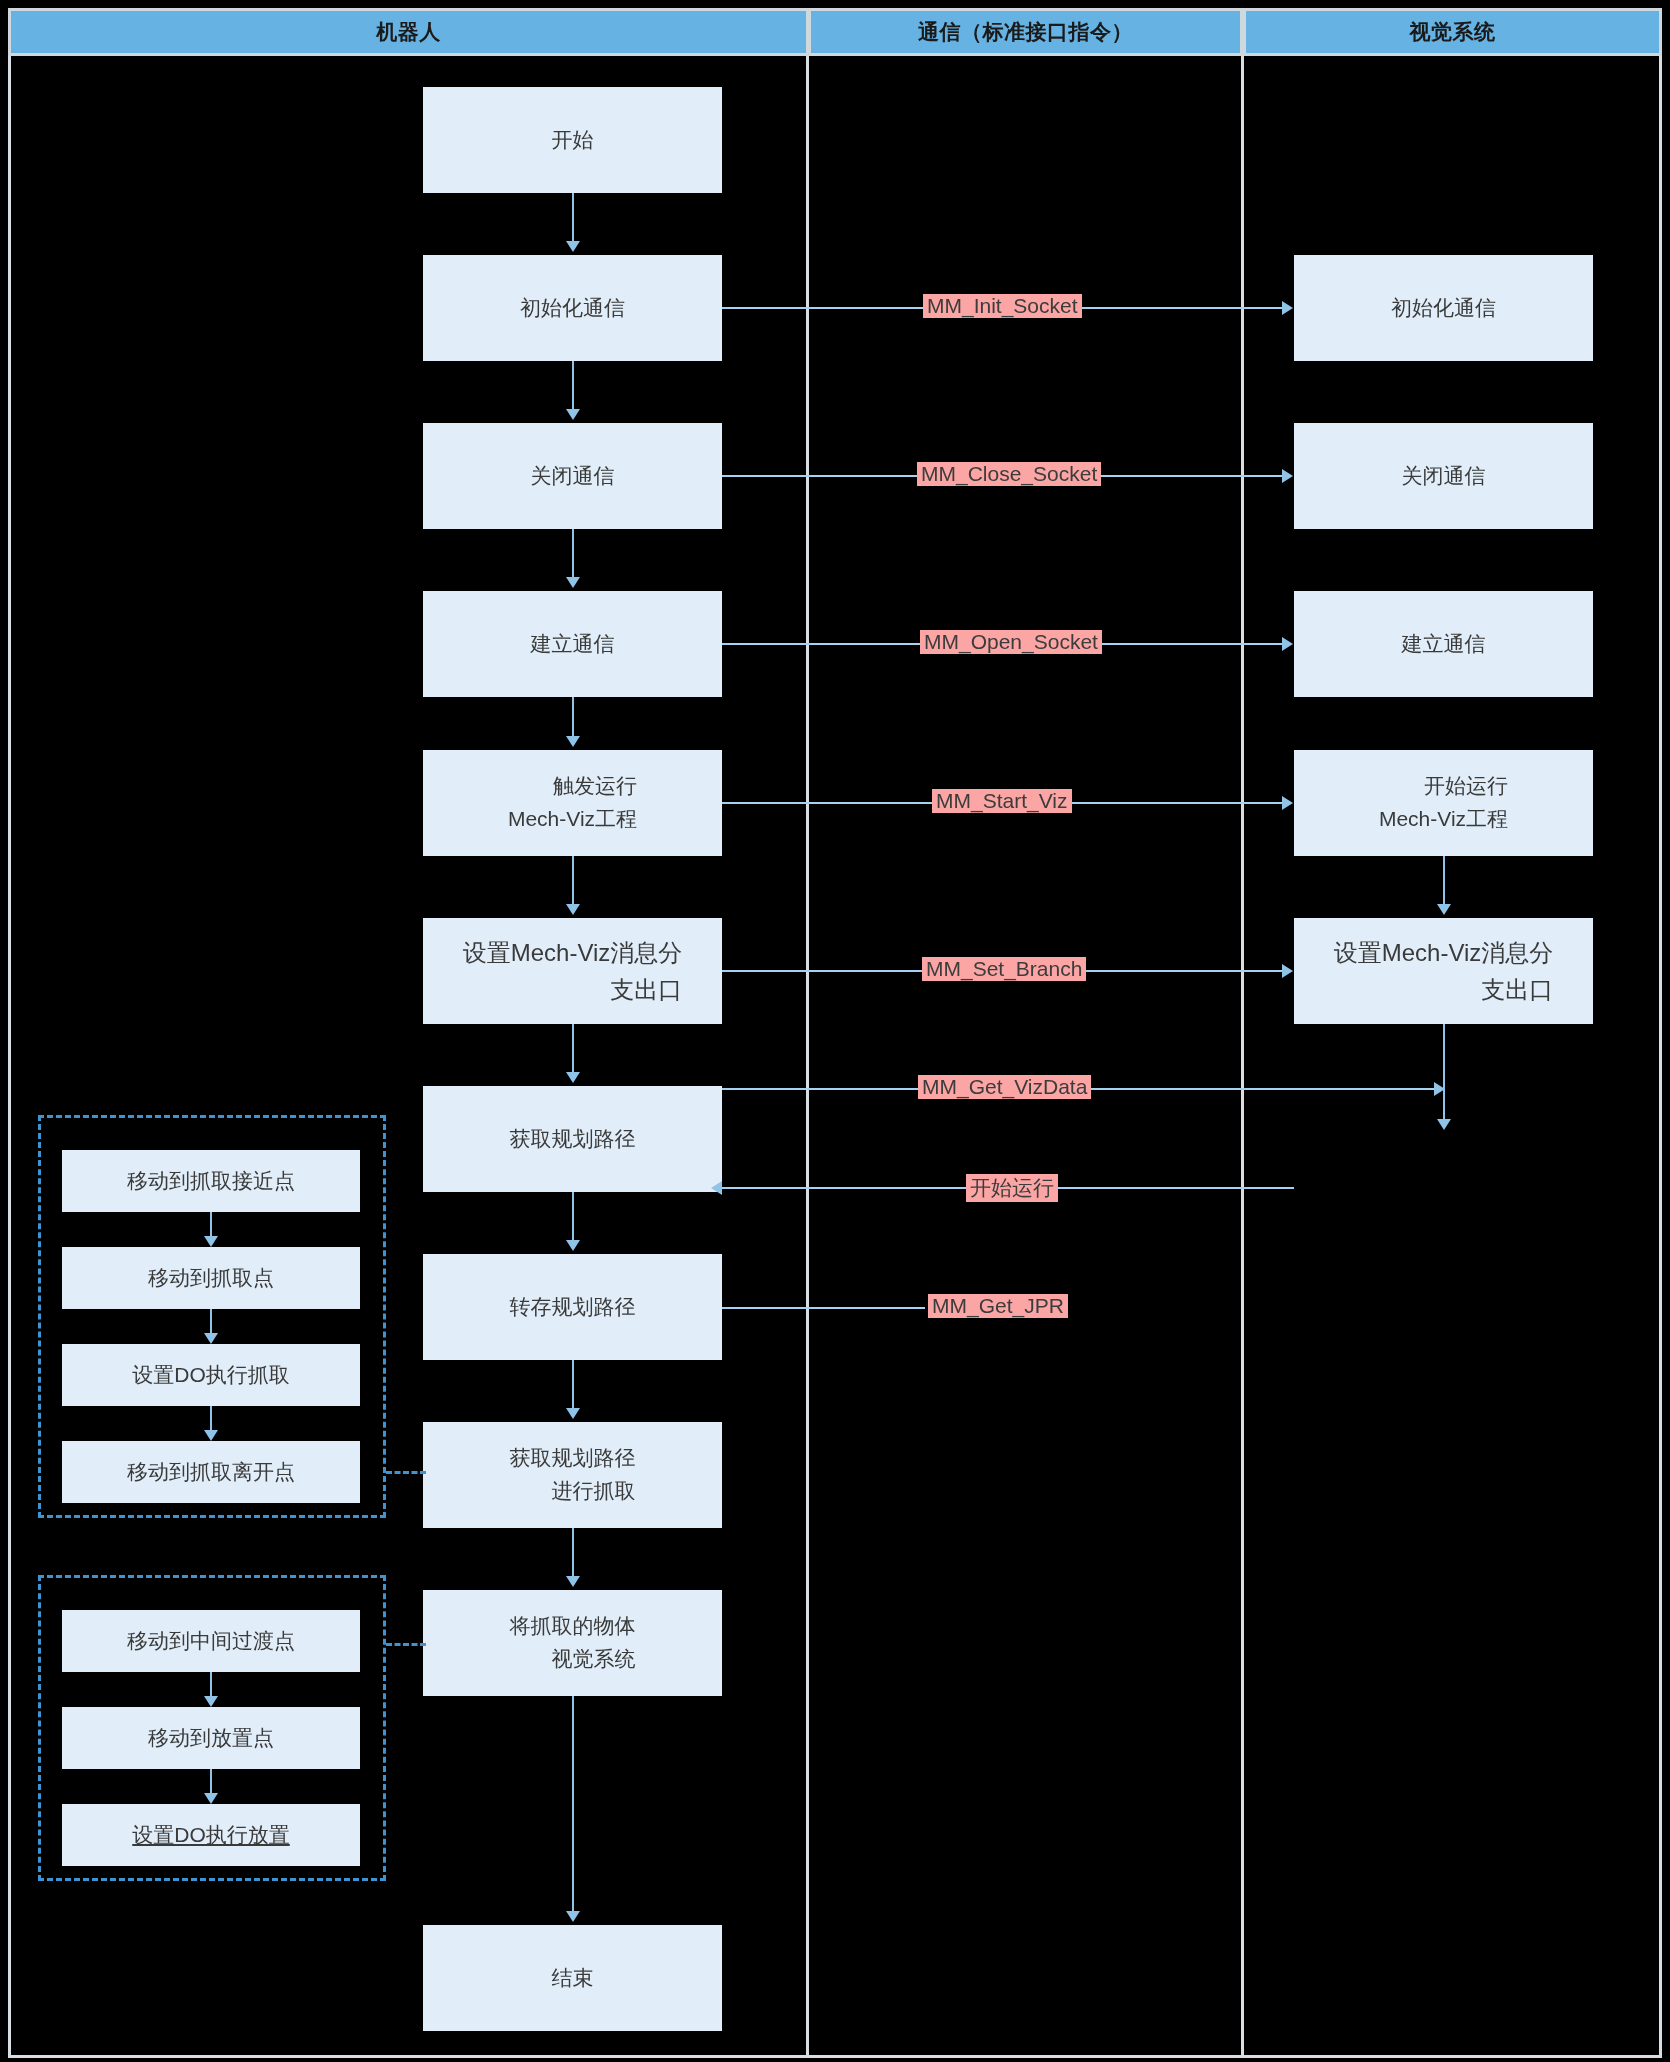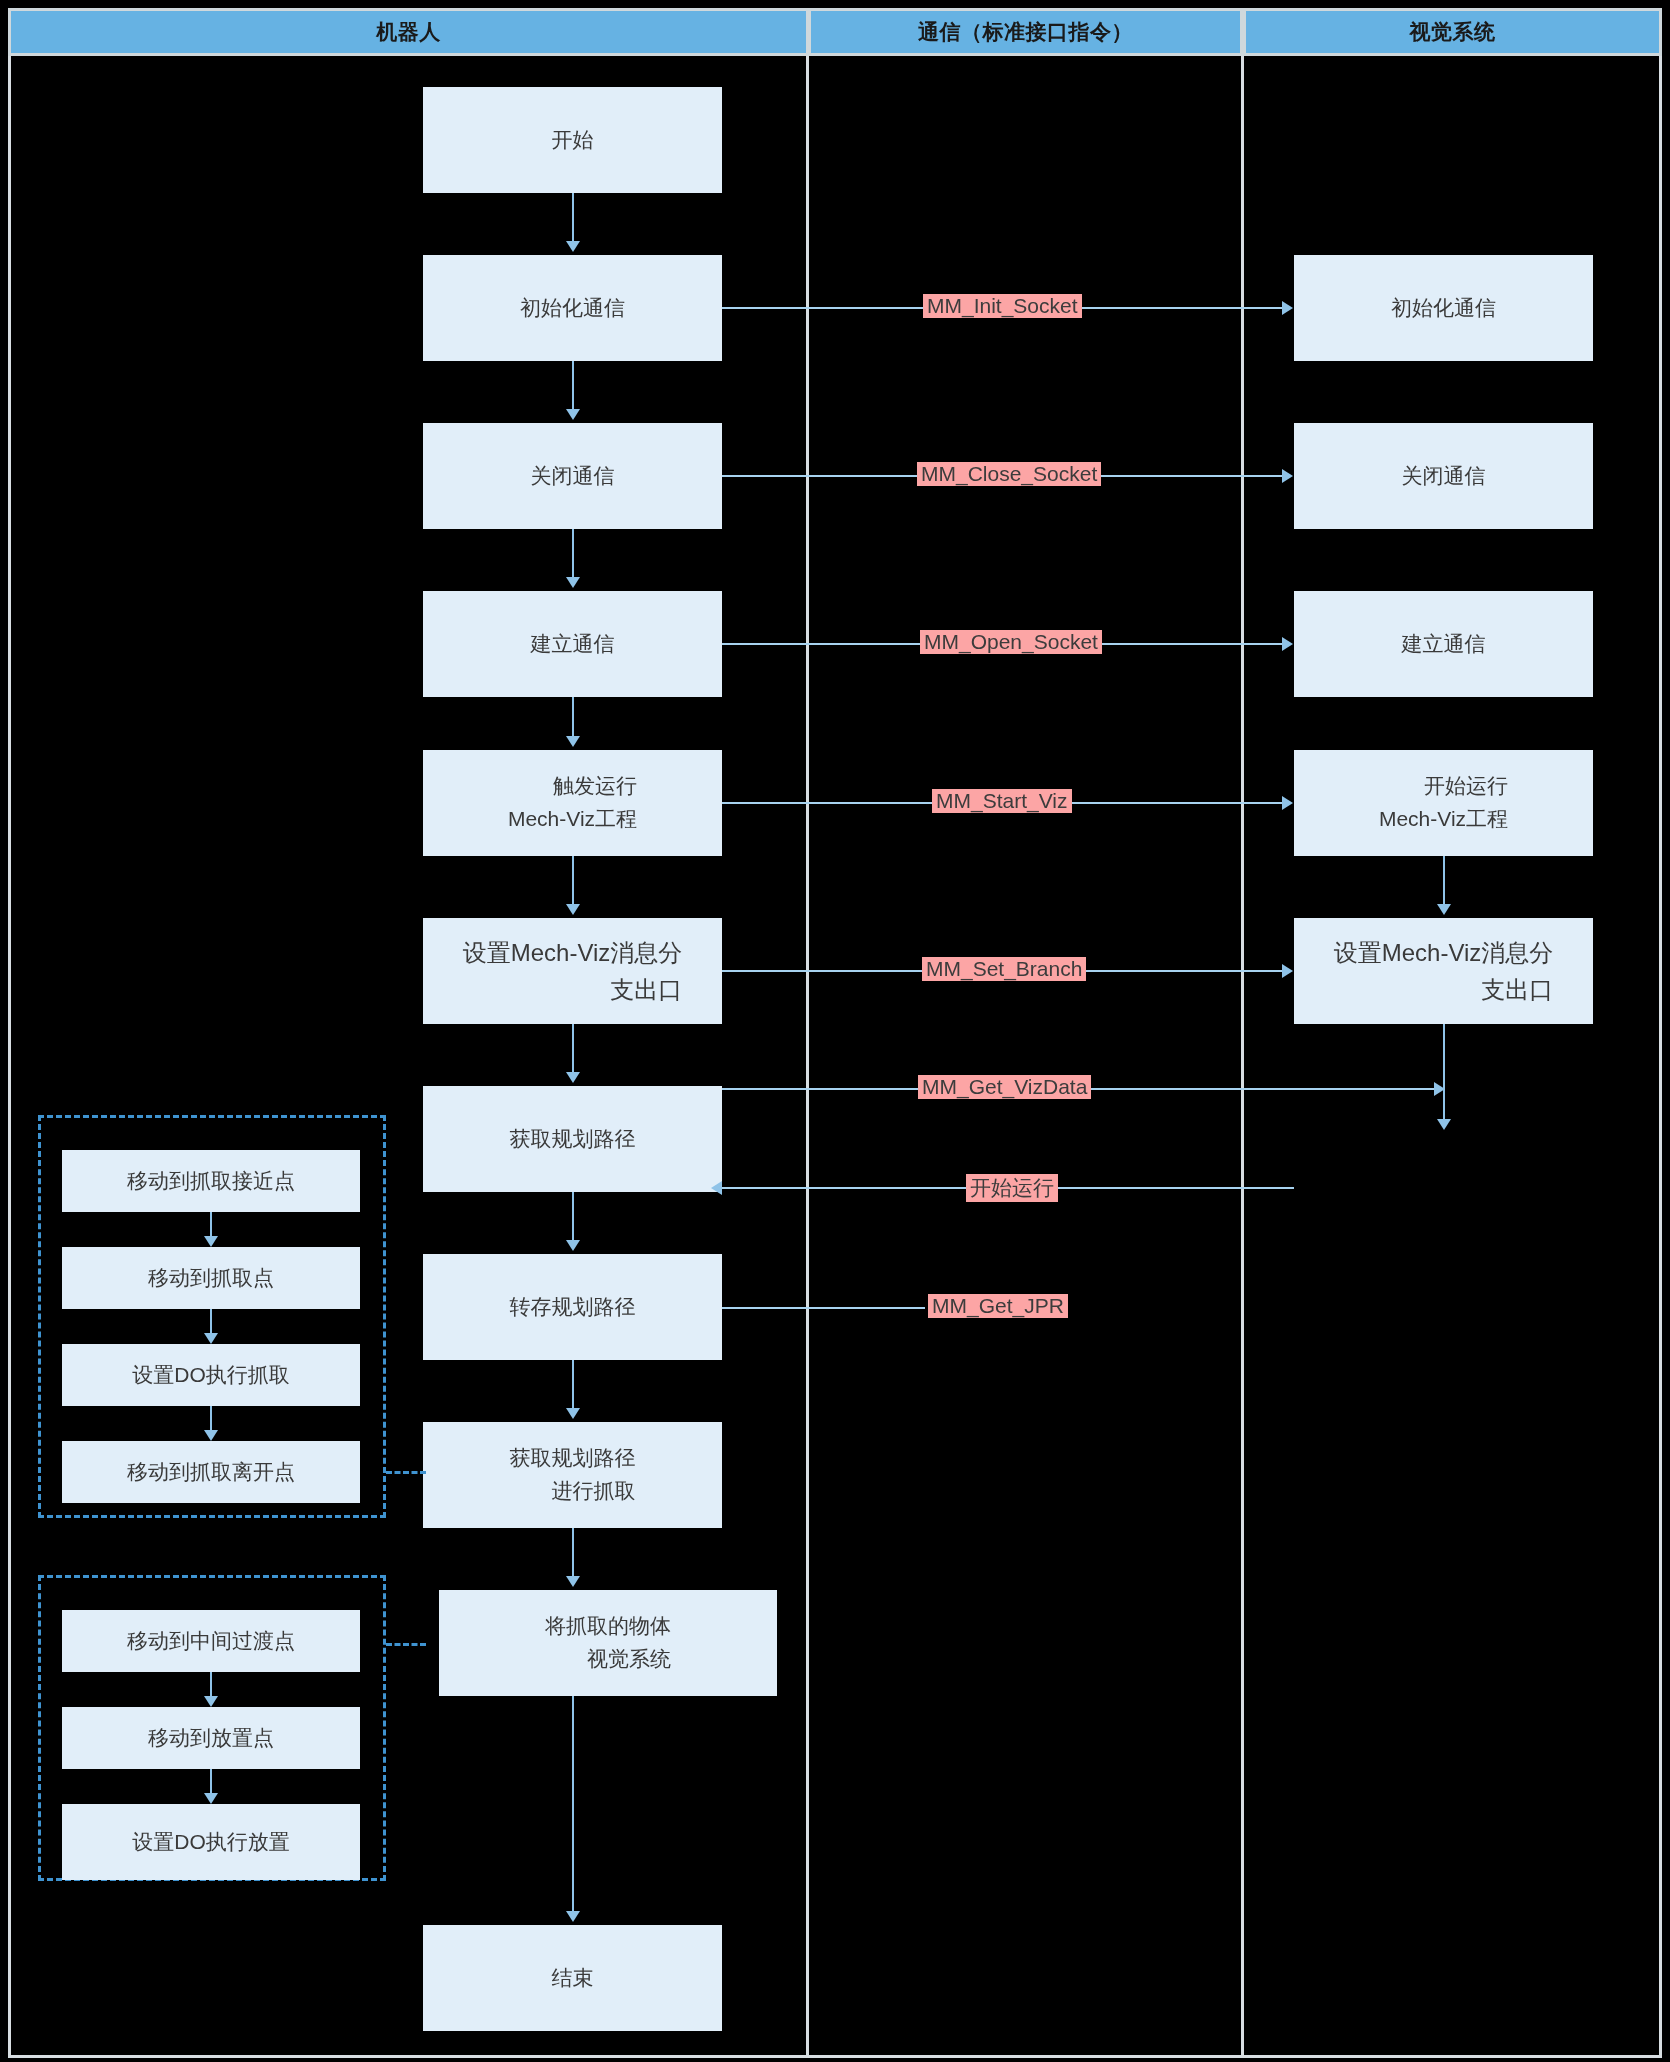--- a/index.html
+++ b/index.html
@@ -136,21 +136,21 @@
     <span class="ln">转存规划路径</span>
   </div>
 
   <div class="node" style="left:423px;top:1422px;width:299px;height:106px;">
     <div>
       <span class="ln">获取规划路径</span>
       <span class="ln">进行抓取</span>
     </div>
   </div>
 
-  <div class="node" style="left:423px;top:1590px;width:338px;height:106px;margin-left:16px;">
+  <div class="node" style="left:423px;top:1590px;width:299px;height:106px;">
     <div>
       <span class="ln">将抓取的物体</span>
       <span class="ln">视觉系统</span>
     </div>
   </div>
 
   <div class="node" style="left:423px;top:1925px;width:299px;height:106px;">
     <span class="ln">结束</span>
   </div>
 
@@ -281,17 +281,17 @@
   </div>
   <div class="vline" style="left:210px;top:1672px;height:24px;"></div>
   <div class="arrow-down" style="left:204px;top:1696px;"></div>
 
   <div class="node" style="left:62px;top:1707px;width:298px;height:62px;">
     <span class="ln">移动到放置点</span>
   </div>
   <div class="vline" style="left:210px;top:1769px;height:24px;"></div>
   <div class="arrow-down" style="left:204px;top:1793px;"></div>
 
-  <div class="node" style="left:62px;top:1804px;width:298px;height:76px;">
+  <div class="node" style="left:62px;top:1804px;width:298px;height:62px;text-decoration:underline;">
     <span class="ln">设置DO执行放置</span>
   </div>
 
 </div>
 
 </body></html>

